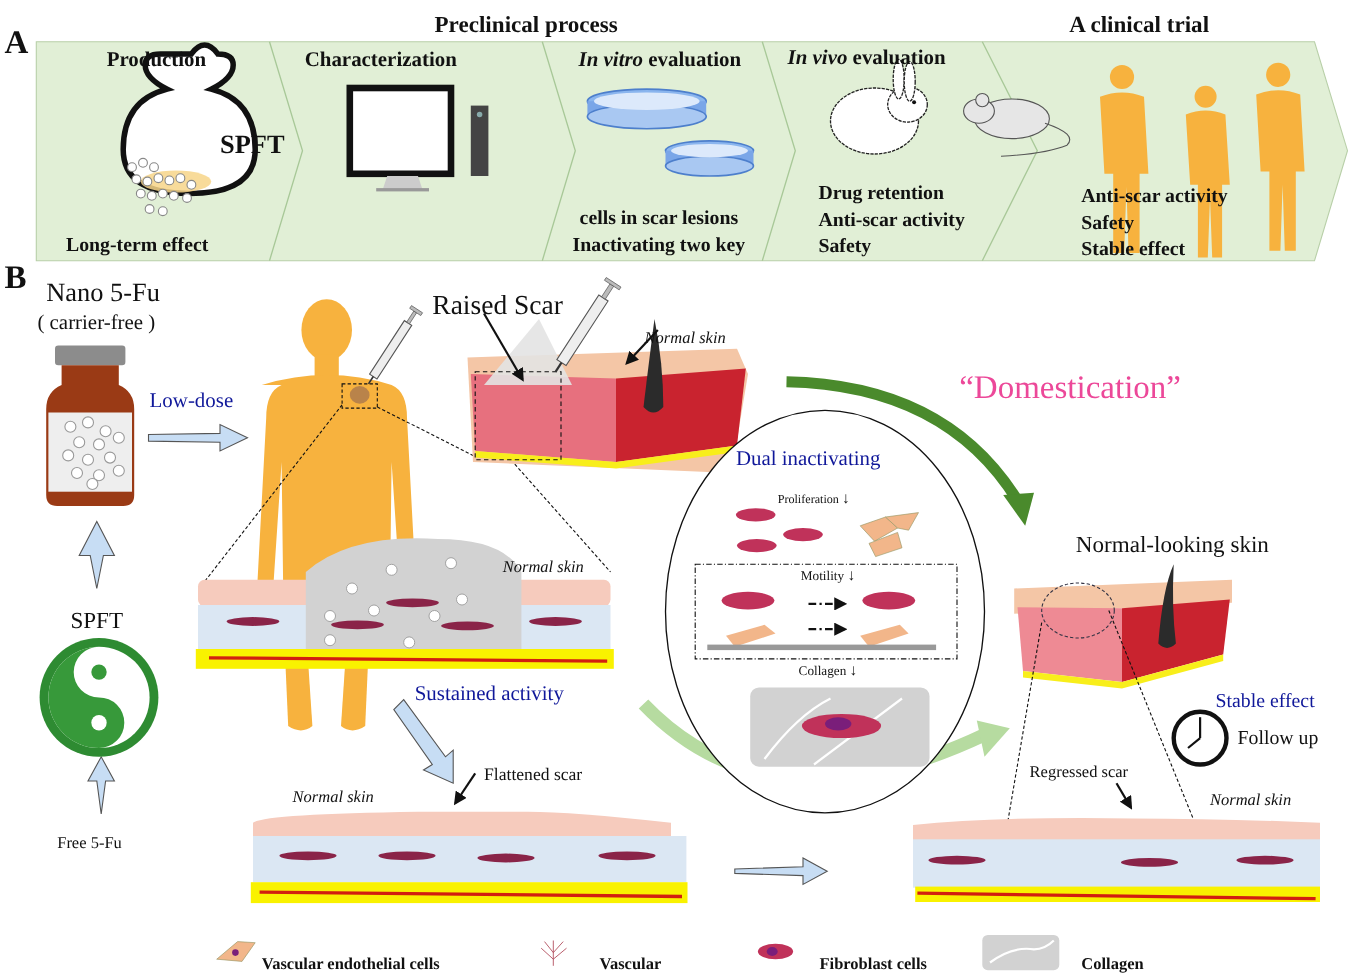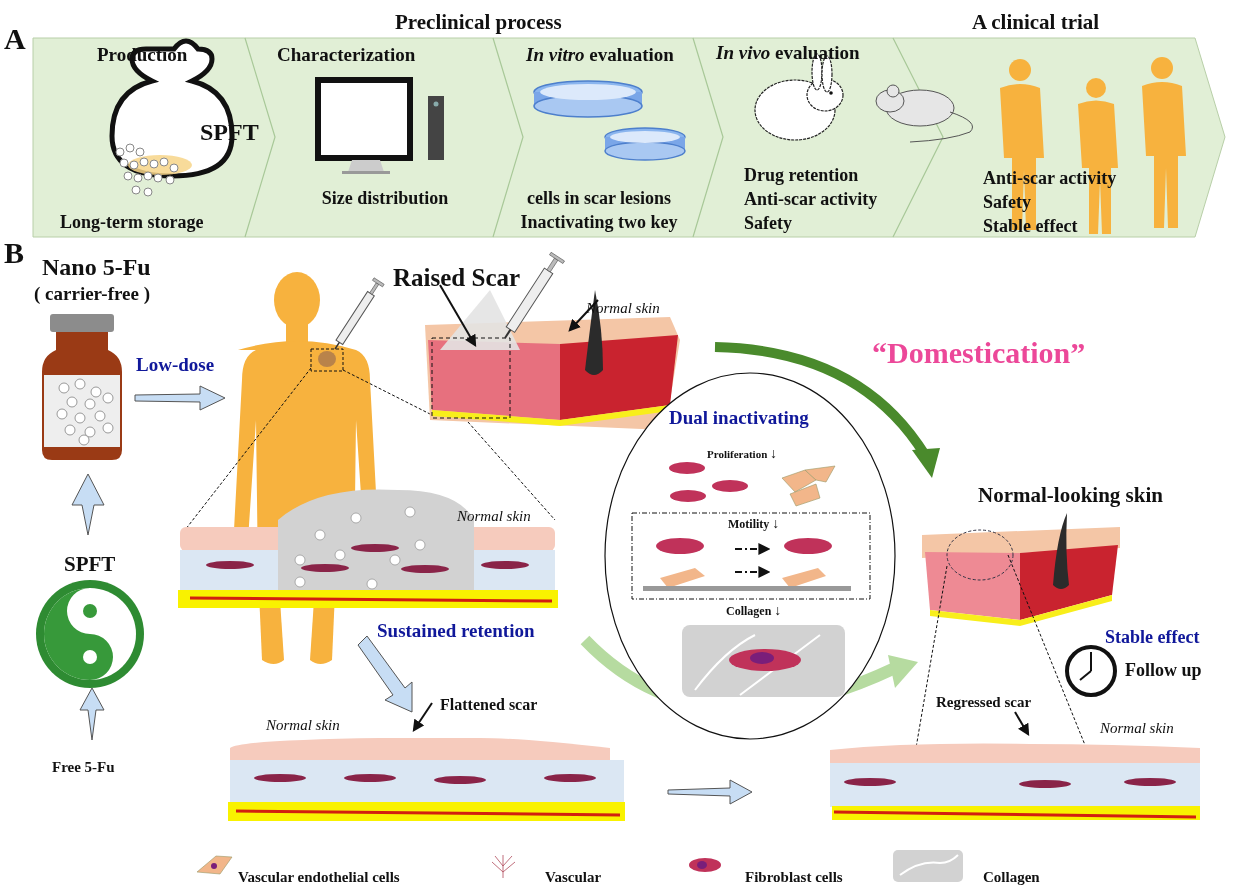--- a/index.html
+++ b/index.html
@@ -1,19 +1,19 @@
 <!DOCTYPE html>
 <html><head>
 <meta charset="utf-8">
 <style>
   html, body { margin: 0; padding: 0; background: #ffffff; }
   body { width: 1239px; height: 886px; position: relative; overflow: hidden;
          font-family: "Liberation Serif", "DejaVu Serif", serif; color: #111; }
   .abs { position: absolute; }
-  .bold { font-weight: bold; }
+  .bold { font-weight: normal; }
   .panel-letter { font-size: 30px; font-weight: bold; }
   .hdr { font-size: 21px; font-weight: bold; }
   .stage-title { font-size: 19px; font-weight: bold; white-space: nowrap; }
   .stage-text { font-size: 18px; font-weight: bold; line-height: 24px; white-space: nowrap; }
   .blue { color: #10189a; }
   .red { color: #ec4899; }
   .center { text-align: center; }
   .small-serif { font-size: 15px; font-style: italic; }
   .legend-label { font-size: 15px; font-weight: bold; white-space: nowrap; margin-top: 12px; }
   svg { position: absolute; left: 0; top: 0; }
@@ -104,25 +104,24 @@
     </g>
     <g transform="translate(1142,56)">
       <circle cx="20" cy="12" r="11"></circle>
       <path d="M0,30 q20,-8 40,0 l4,70 l-8,0 l0,72 l-10,0 l-2,-60 l-2,60 l-10,0 l0,-72 l-8,0 z"></path>
     </g>
   </g>
 </svg>
 
 <div class="abs stage-title" style="left:97px;top:44px;">Production</div>
 <div class="abs stage-title" style="left:200px;top:119px;font-size:24px;">SPFT</div>
-<div class="abs stage-text" style="left:60px;top:210px;">Long-term storage</div>
+<div class="abs stage-text" style="left:60px;top:210px;">Long-term effect</div>
 
 <div class="abs stage-title" style="left:277px;top:44px;">Characterization</div>
 <div class="abs stage-text center" style="left:290px;top:186px;width:190px;">
-  <div>Size distribution</div>
 </div>
 
 <div class="abs stage-title" style="left:526px;top:44px;">
   <i>In vitro</i><span> evaluation</span>
 </div>
 <div class="abs stage-text center" style="left:494px;top:186px;width:210px;">
   <div>cells in scar lesions</div>
   <div>Inactivating two key</div>
 </div>
 
@@ -348,21 +347,21 @@
   <rect x="893" y="850" width="70" height="32" rx="5" fill="#d2d2d2"></rect>
   <path d="M900,875 q20,-15 40,-12 q10,0 18,-8" stroke="#fff" stroke-width="2" fill="none"></path>
 </svg>
 
 <div class="abs bold blue" style="left:136px;top:354px;font-size:19px;">Low-dose</div>
 <div class="abs bold" style="left:64px;top:552px;font-size:21px;">SPFT</div>
 <div class="abs bold" style="left:52px;top:759px;font-size:15px;">Free 5-Fu</div>
 <div class="abs bold" style="left:393px;top:264px;font-size:25px;">Raised Scar</div>
 <div class="abs small-serif" style="left:586px;top:300px;">Normal skin</div>
 <div class="abs small-serif" style="left:457px;top:508px;">Normal skin</div>
-<div class="abs bold blue" style="left:377px;top:620px;font-size:19px;">Sustained retention</div>
+<div class="abs bold blue" style="left:377px;top:620px;font-size:19px;">Sustained activity</div>
 <div class="abs bold" style="left:440px;top:696px;font-size:16px;">Flattened scar</div>
 <div class="abs small-serif" style="left:266px;top:717px;">Normal skin</div>
 <div class="abs bold red" style="left:872px;top:336px;font-size:30px;">“Domestication”</div>
 
 <div class="abs bold blue" style="left:669px;top:407px;font-size:19px;">Dual inactivating</div>
 <div class="abs bold" style="left:707px;top:446px;font-size:11px;">
   <span>Proliferation</span>
   <span style="font-size:14px;">↓</span>
 </div>
 <div class="abs bold" style="left:728px;top:516px;font-size:12px;">

